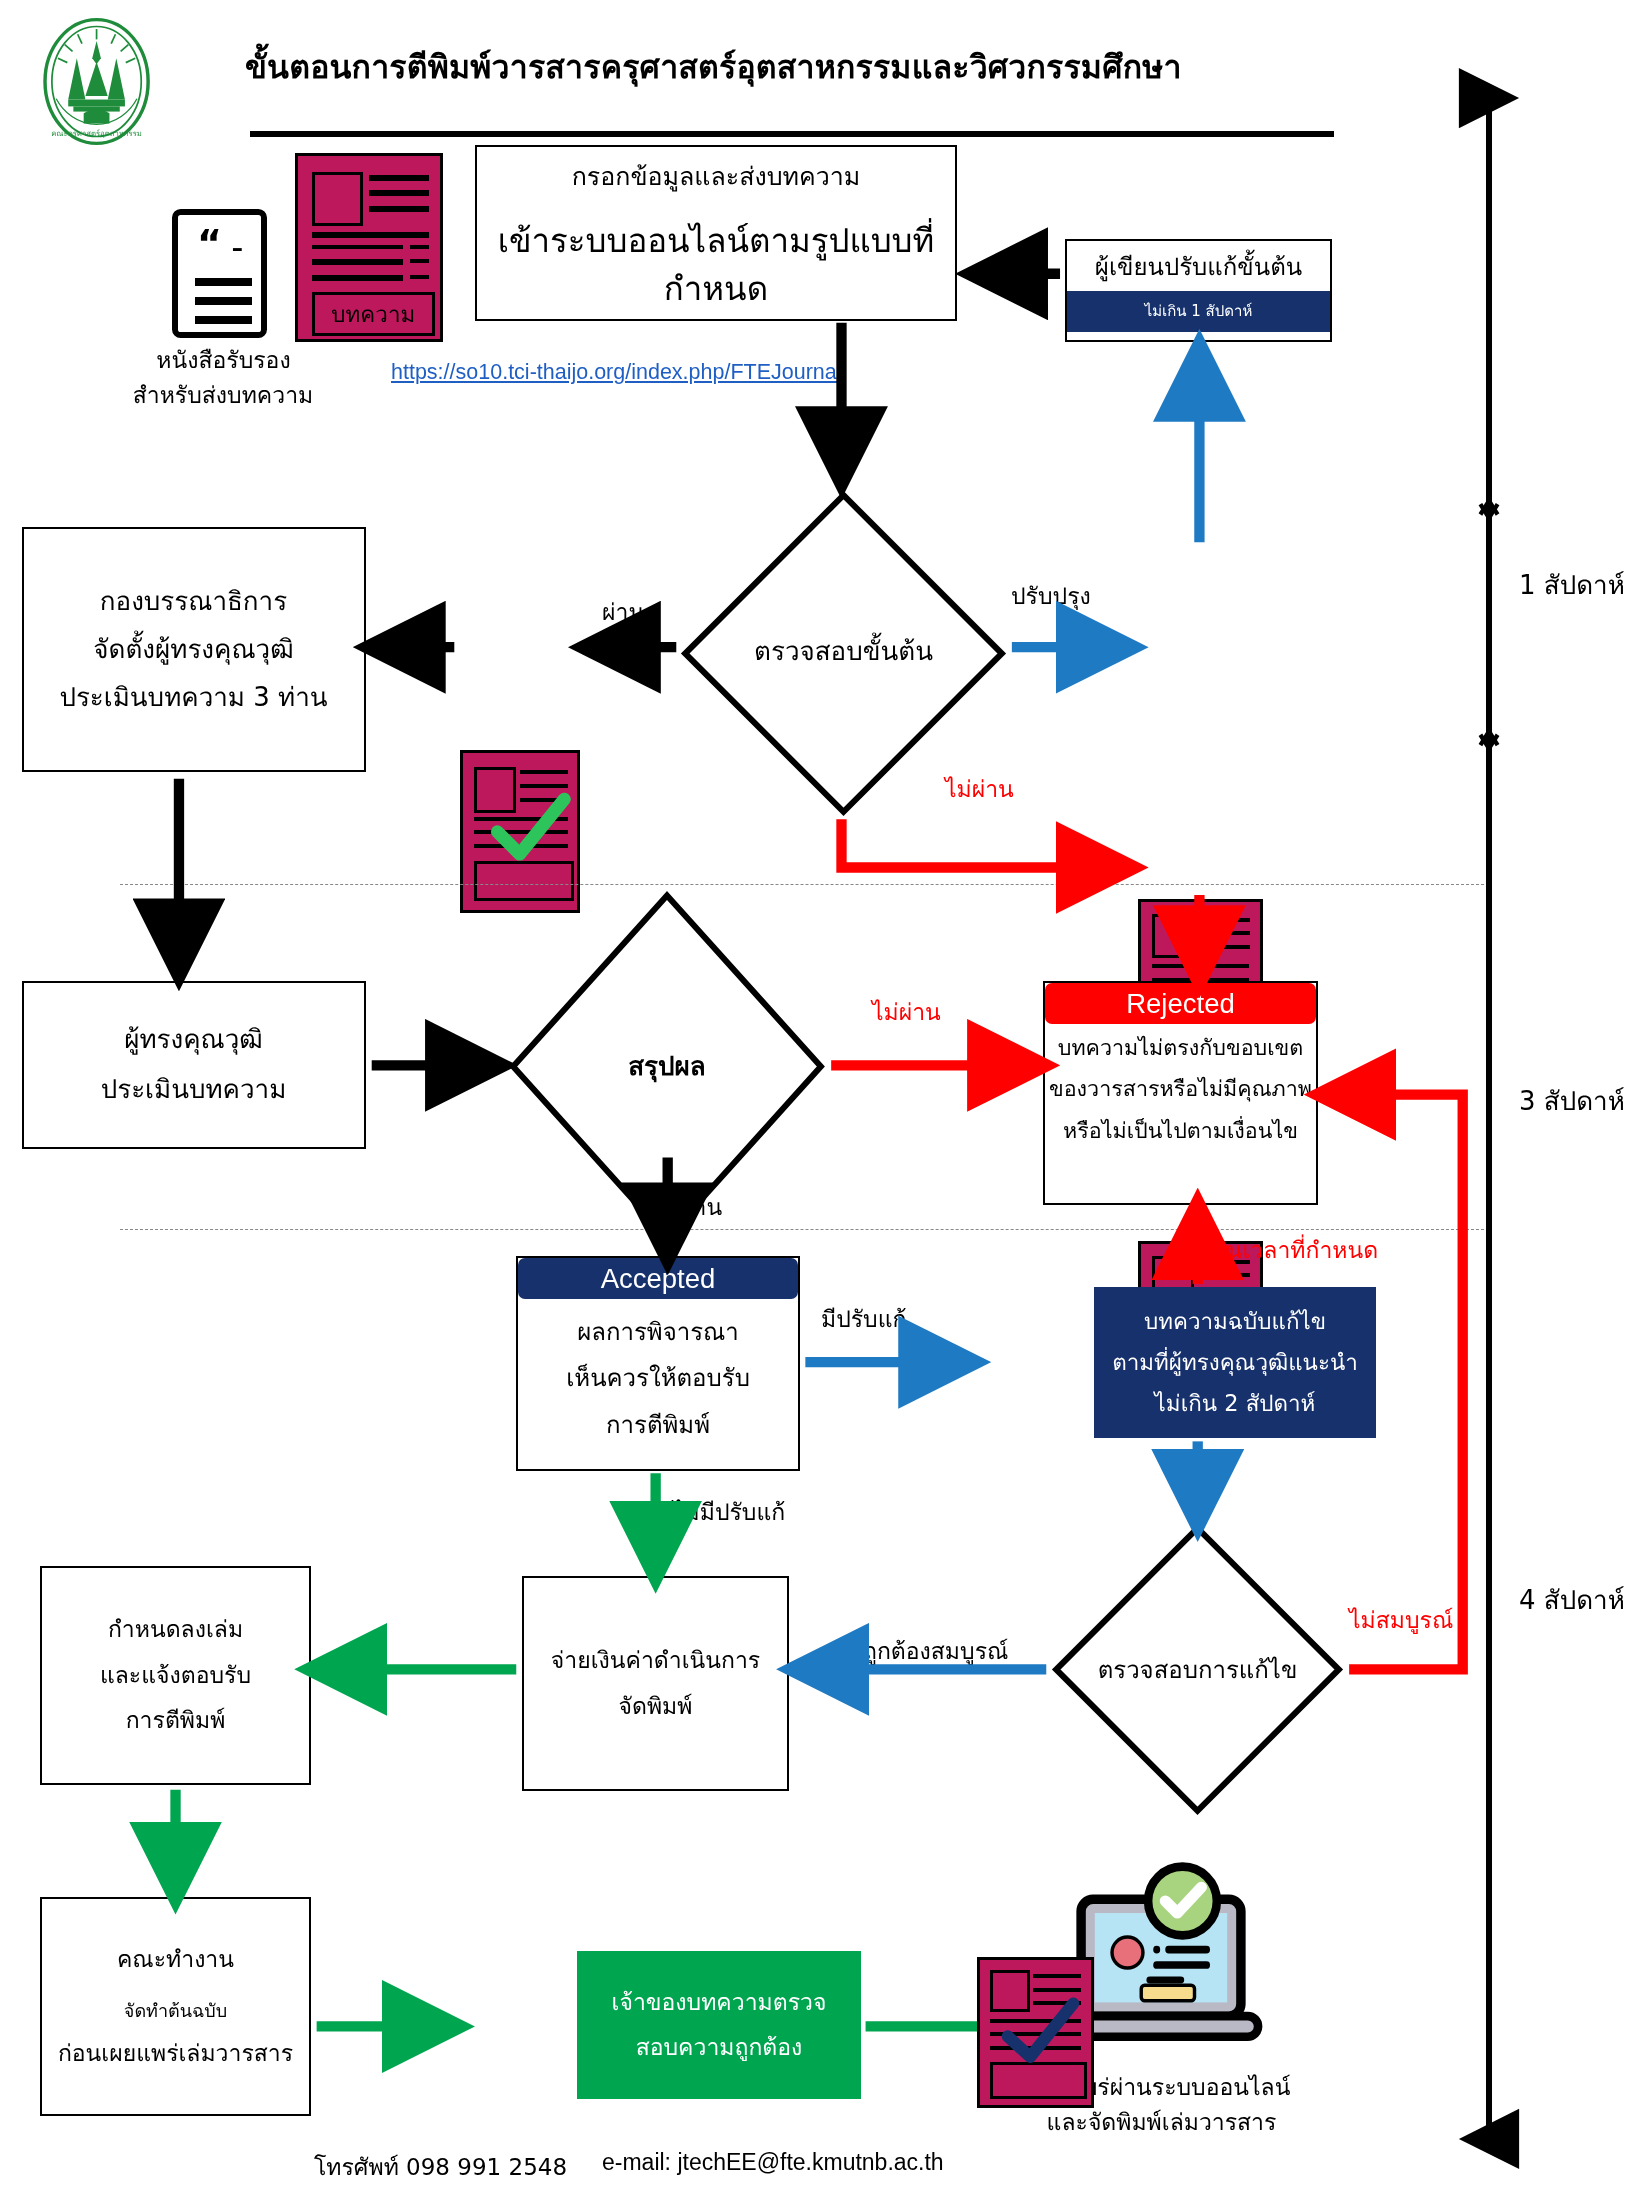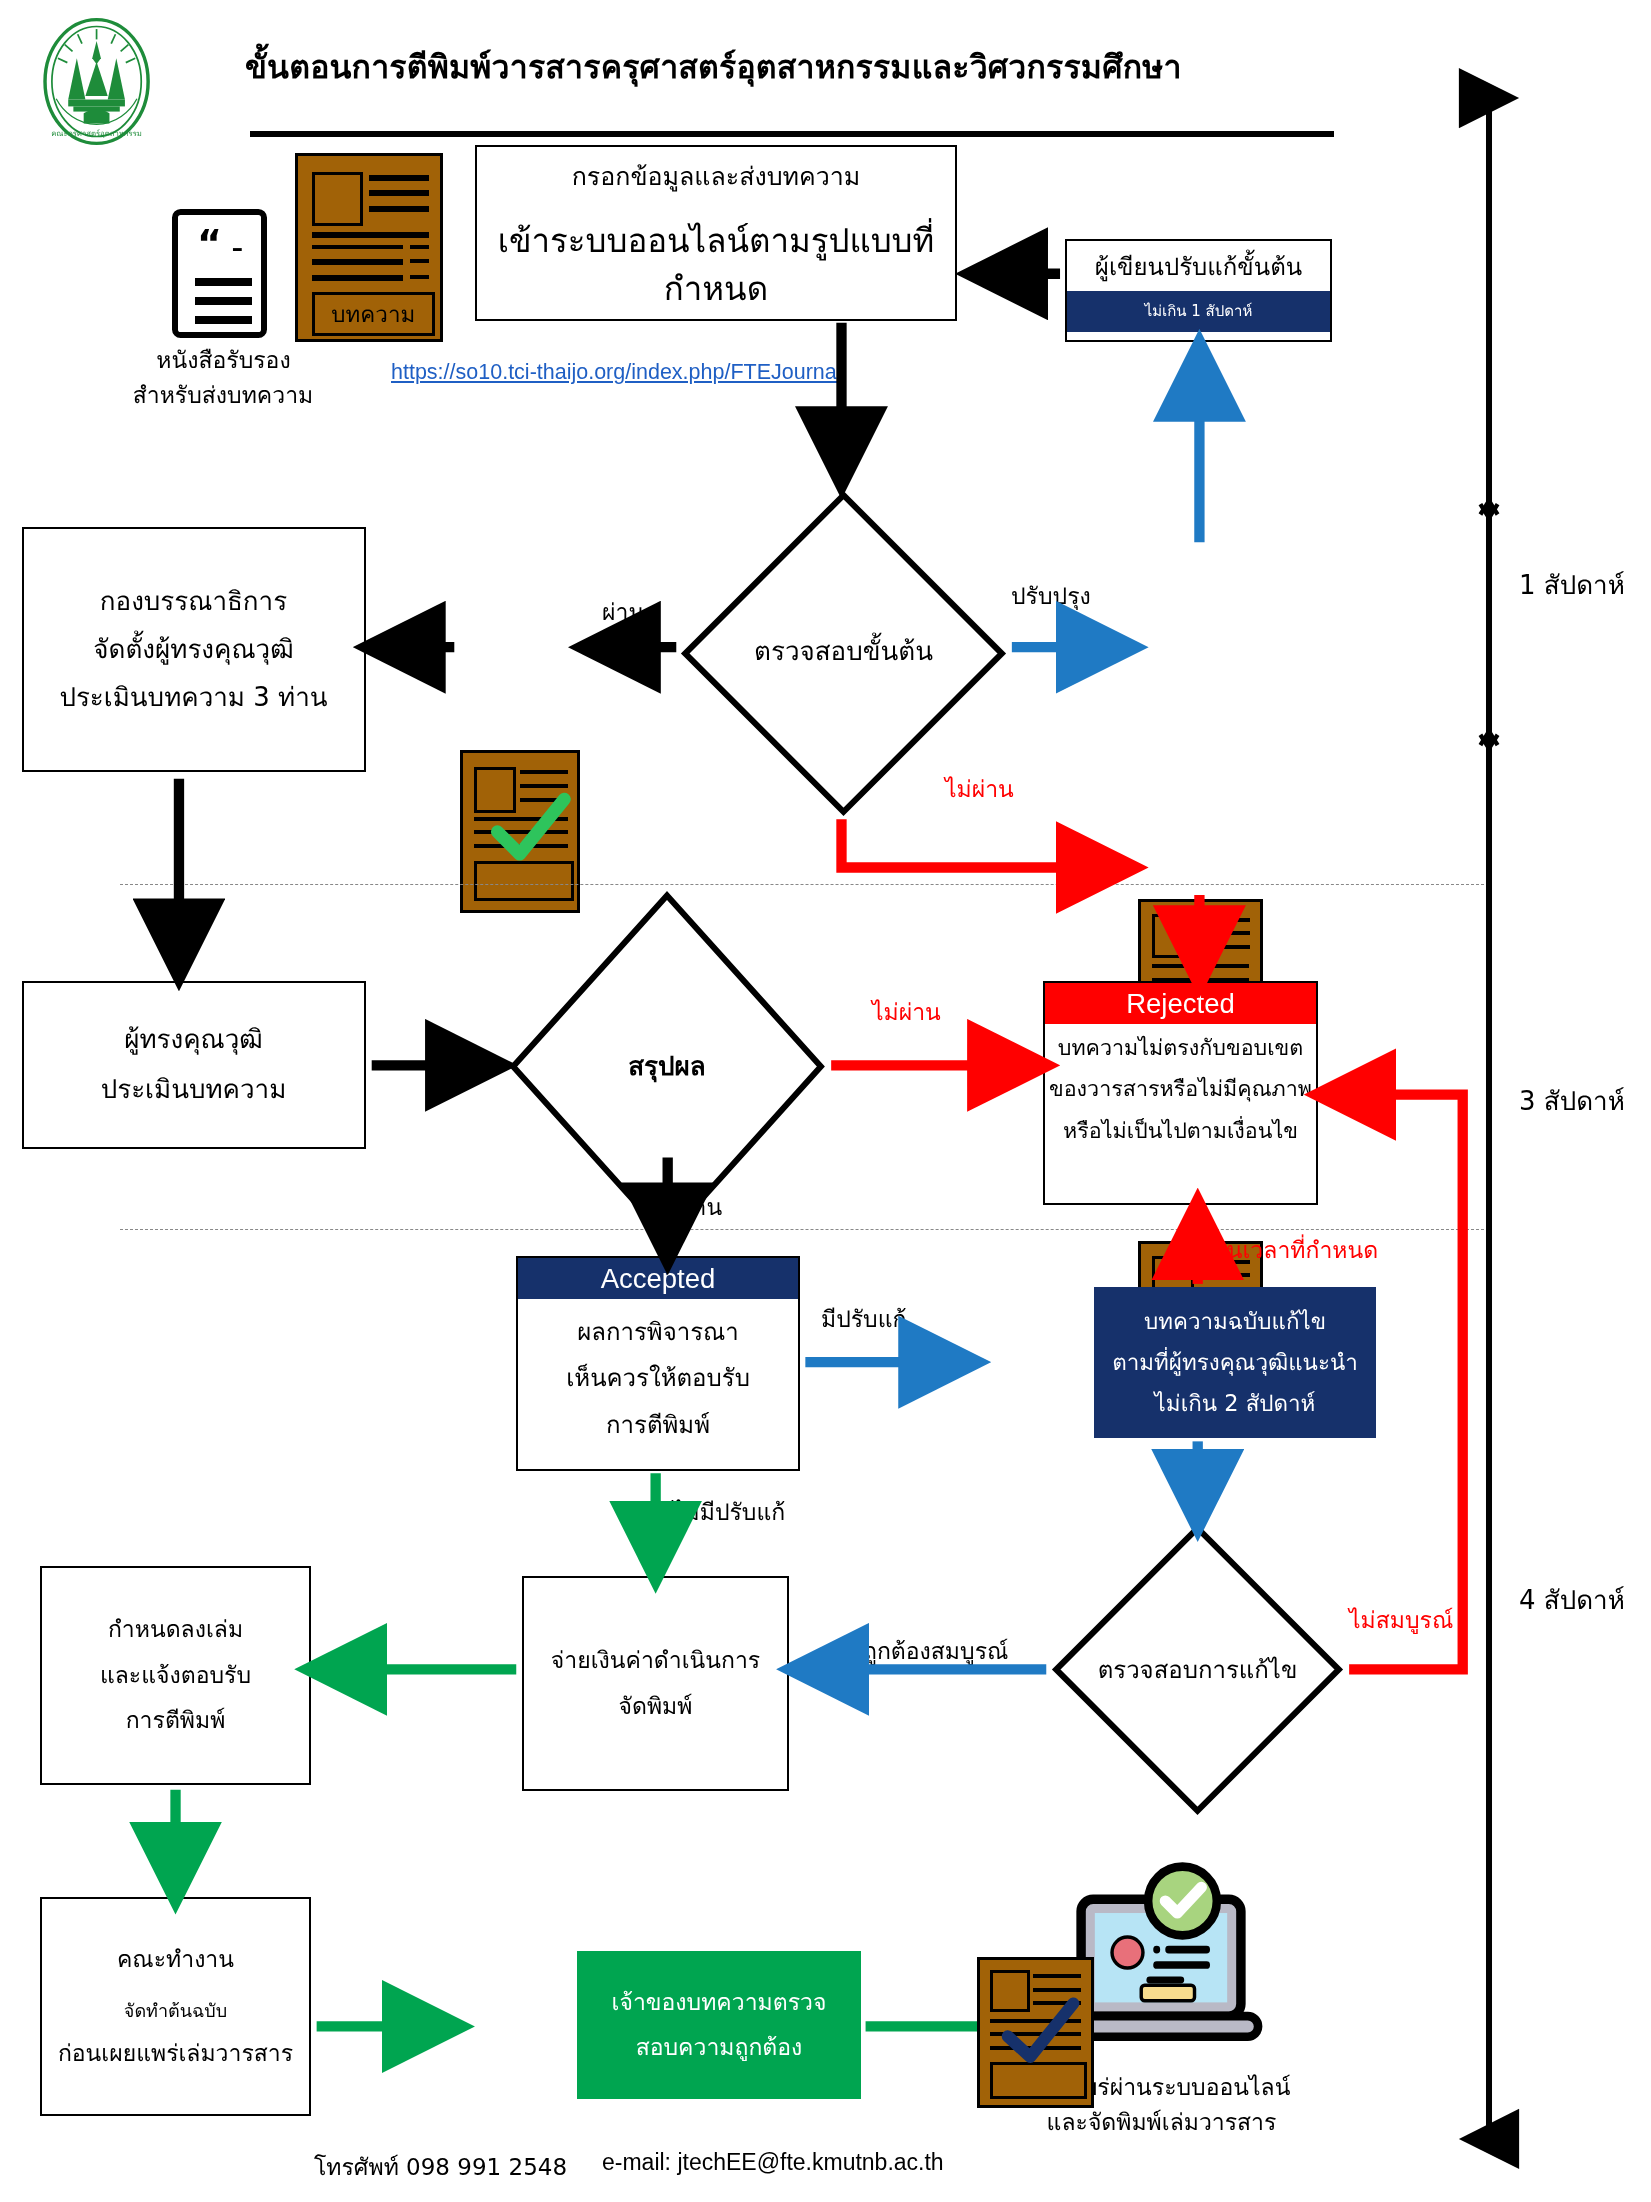--- a/index.html
+++ b/index.html
@@ -2,29 +2,29 @@
 <html style="font-size:13.8px"><head>
 <meta charset="utf-8">
 <style>
   html,body{margin:0;padding:0;background:#fff;}
   body{width:1652px;height:2203px;position:relative;
        font-family:"DejaVu Sans","Liberation Sans",sans-serif;color:#000;overflow:hidden;}
   .abs{position:absolute;box-sizing:border-box;}
   .box{border:2.6px solid #000;background:#fff;display:flex;flex-direction:column;
        align-items:center;justify-content:center;text-align:center;line-height:1.45;}
   .hdr{width:100%;color:#fff;font-family:"Liberation Sans",sans-serif;
-       display:flex;align-items:center;justify-content:center;}
+       display:flex;align-items:center;justify-content:center;border-radius:7px;}
   .hdr-navy{background:#16316b;}
   .hdr-red{background:#ff0000;}
   .navy-strip{background:#16316b;color:#fff;width:100%;display:flex;align-items:center;justify-content:center;}
   .ttl{font-size:32px;font-weight:bold;letter-spacing:0.2px;white-space:nowrap;}
   .rule{background:#000;height:6px;}
   .lbl{font-size:21.5px;white-space:nowrap;}
   .lbl-red{color:#ff0000;}
-  .doc{border:3.4px solid #000;background:#a16207;position:relative;}
+  .doc{border:3.4px solid #000;background:#be185d;position:relative;}
   .doc .ln{position:absolute;background:#000;}
   .doc .sq{position:absolute;border:3.4px solid #000;}
   .doc .bx{position:absolute;border:3.4px solid #000;}
   .chk{position:absolute;font-weight:bold;line-height:1;}
   svg{display:block;overflow:visible;}
   .dash{border-top:1.7px dashed #888;}
   .link{color:#1f5fc4;text-decoration:underline;font-size:21.5px;white-space:nowrap;
         font-family:"Liberation Sans",sans-serif;}
   .yellow{background:#ffff00;width:100%;text-align:center;}
   .greenfill{background:#00a550;color:#fff;}

